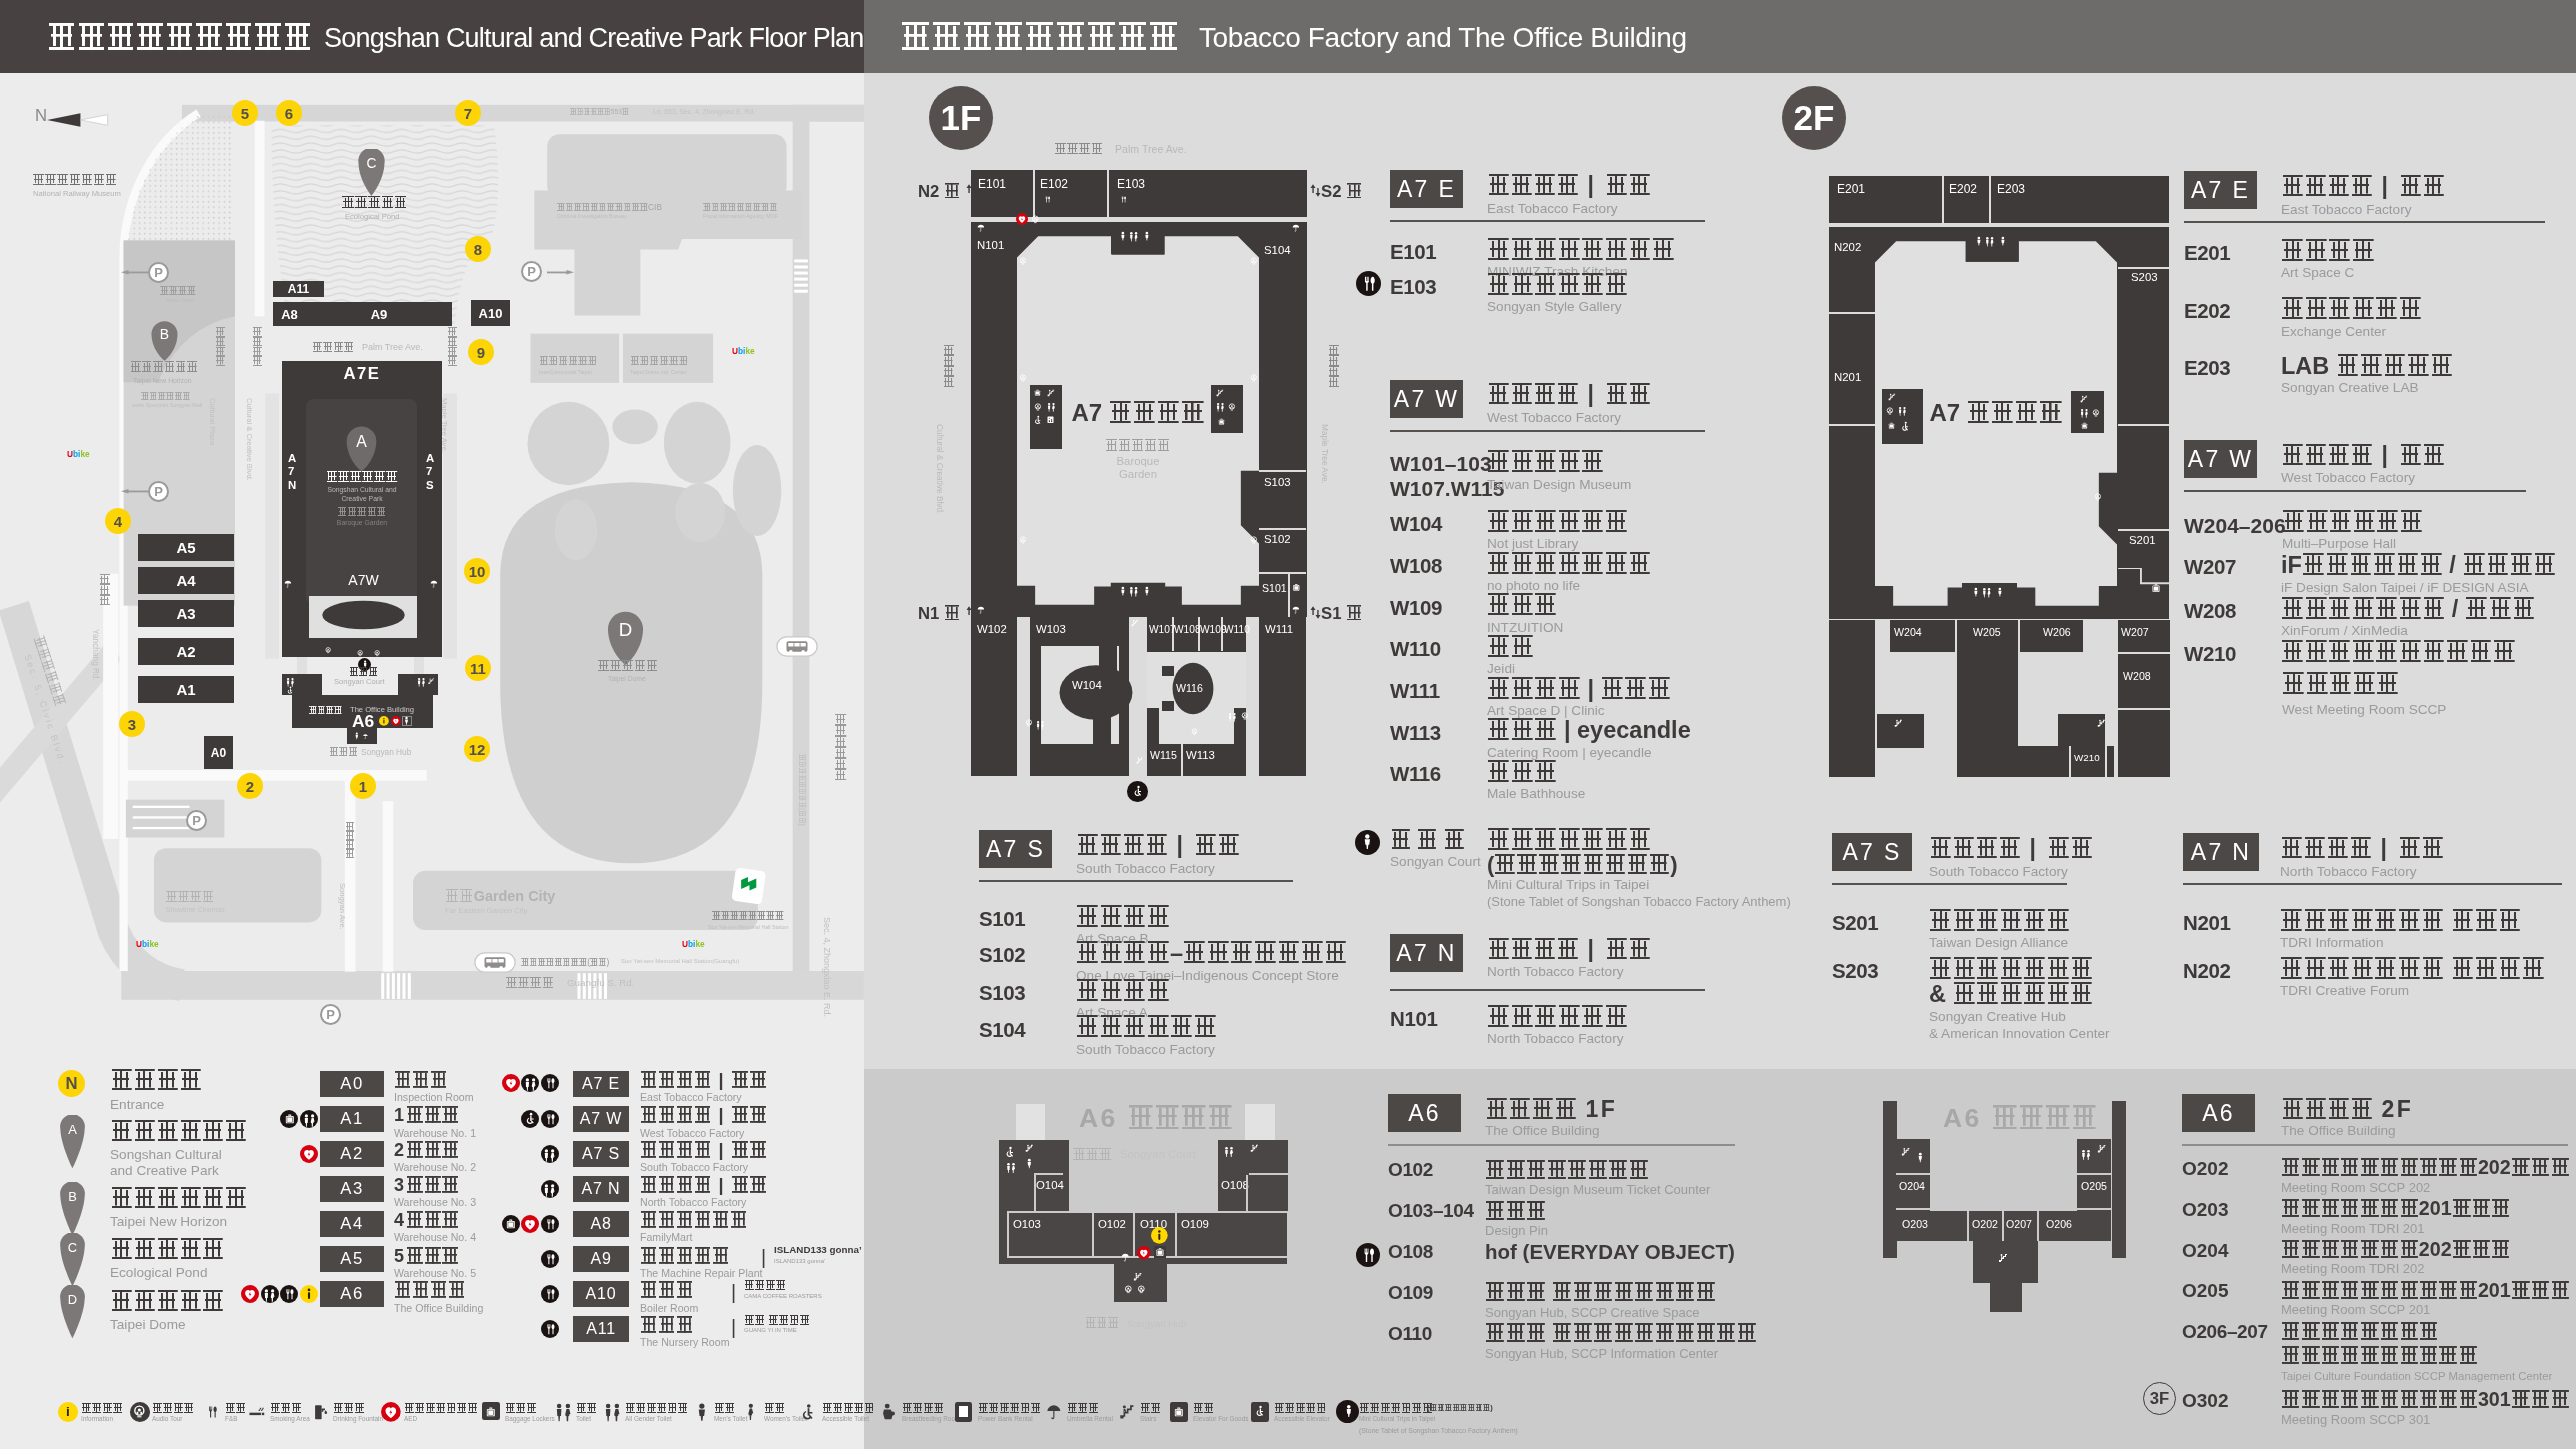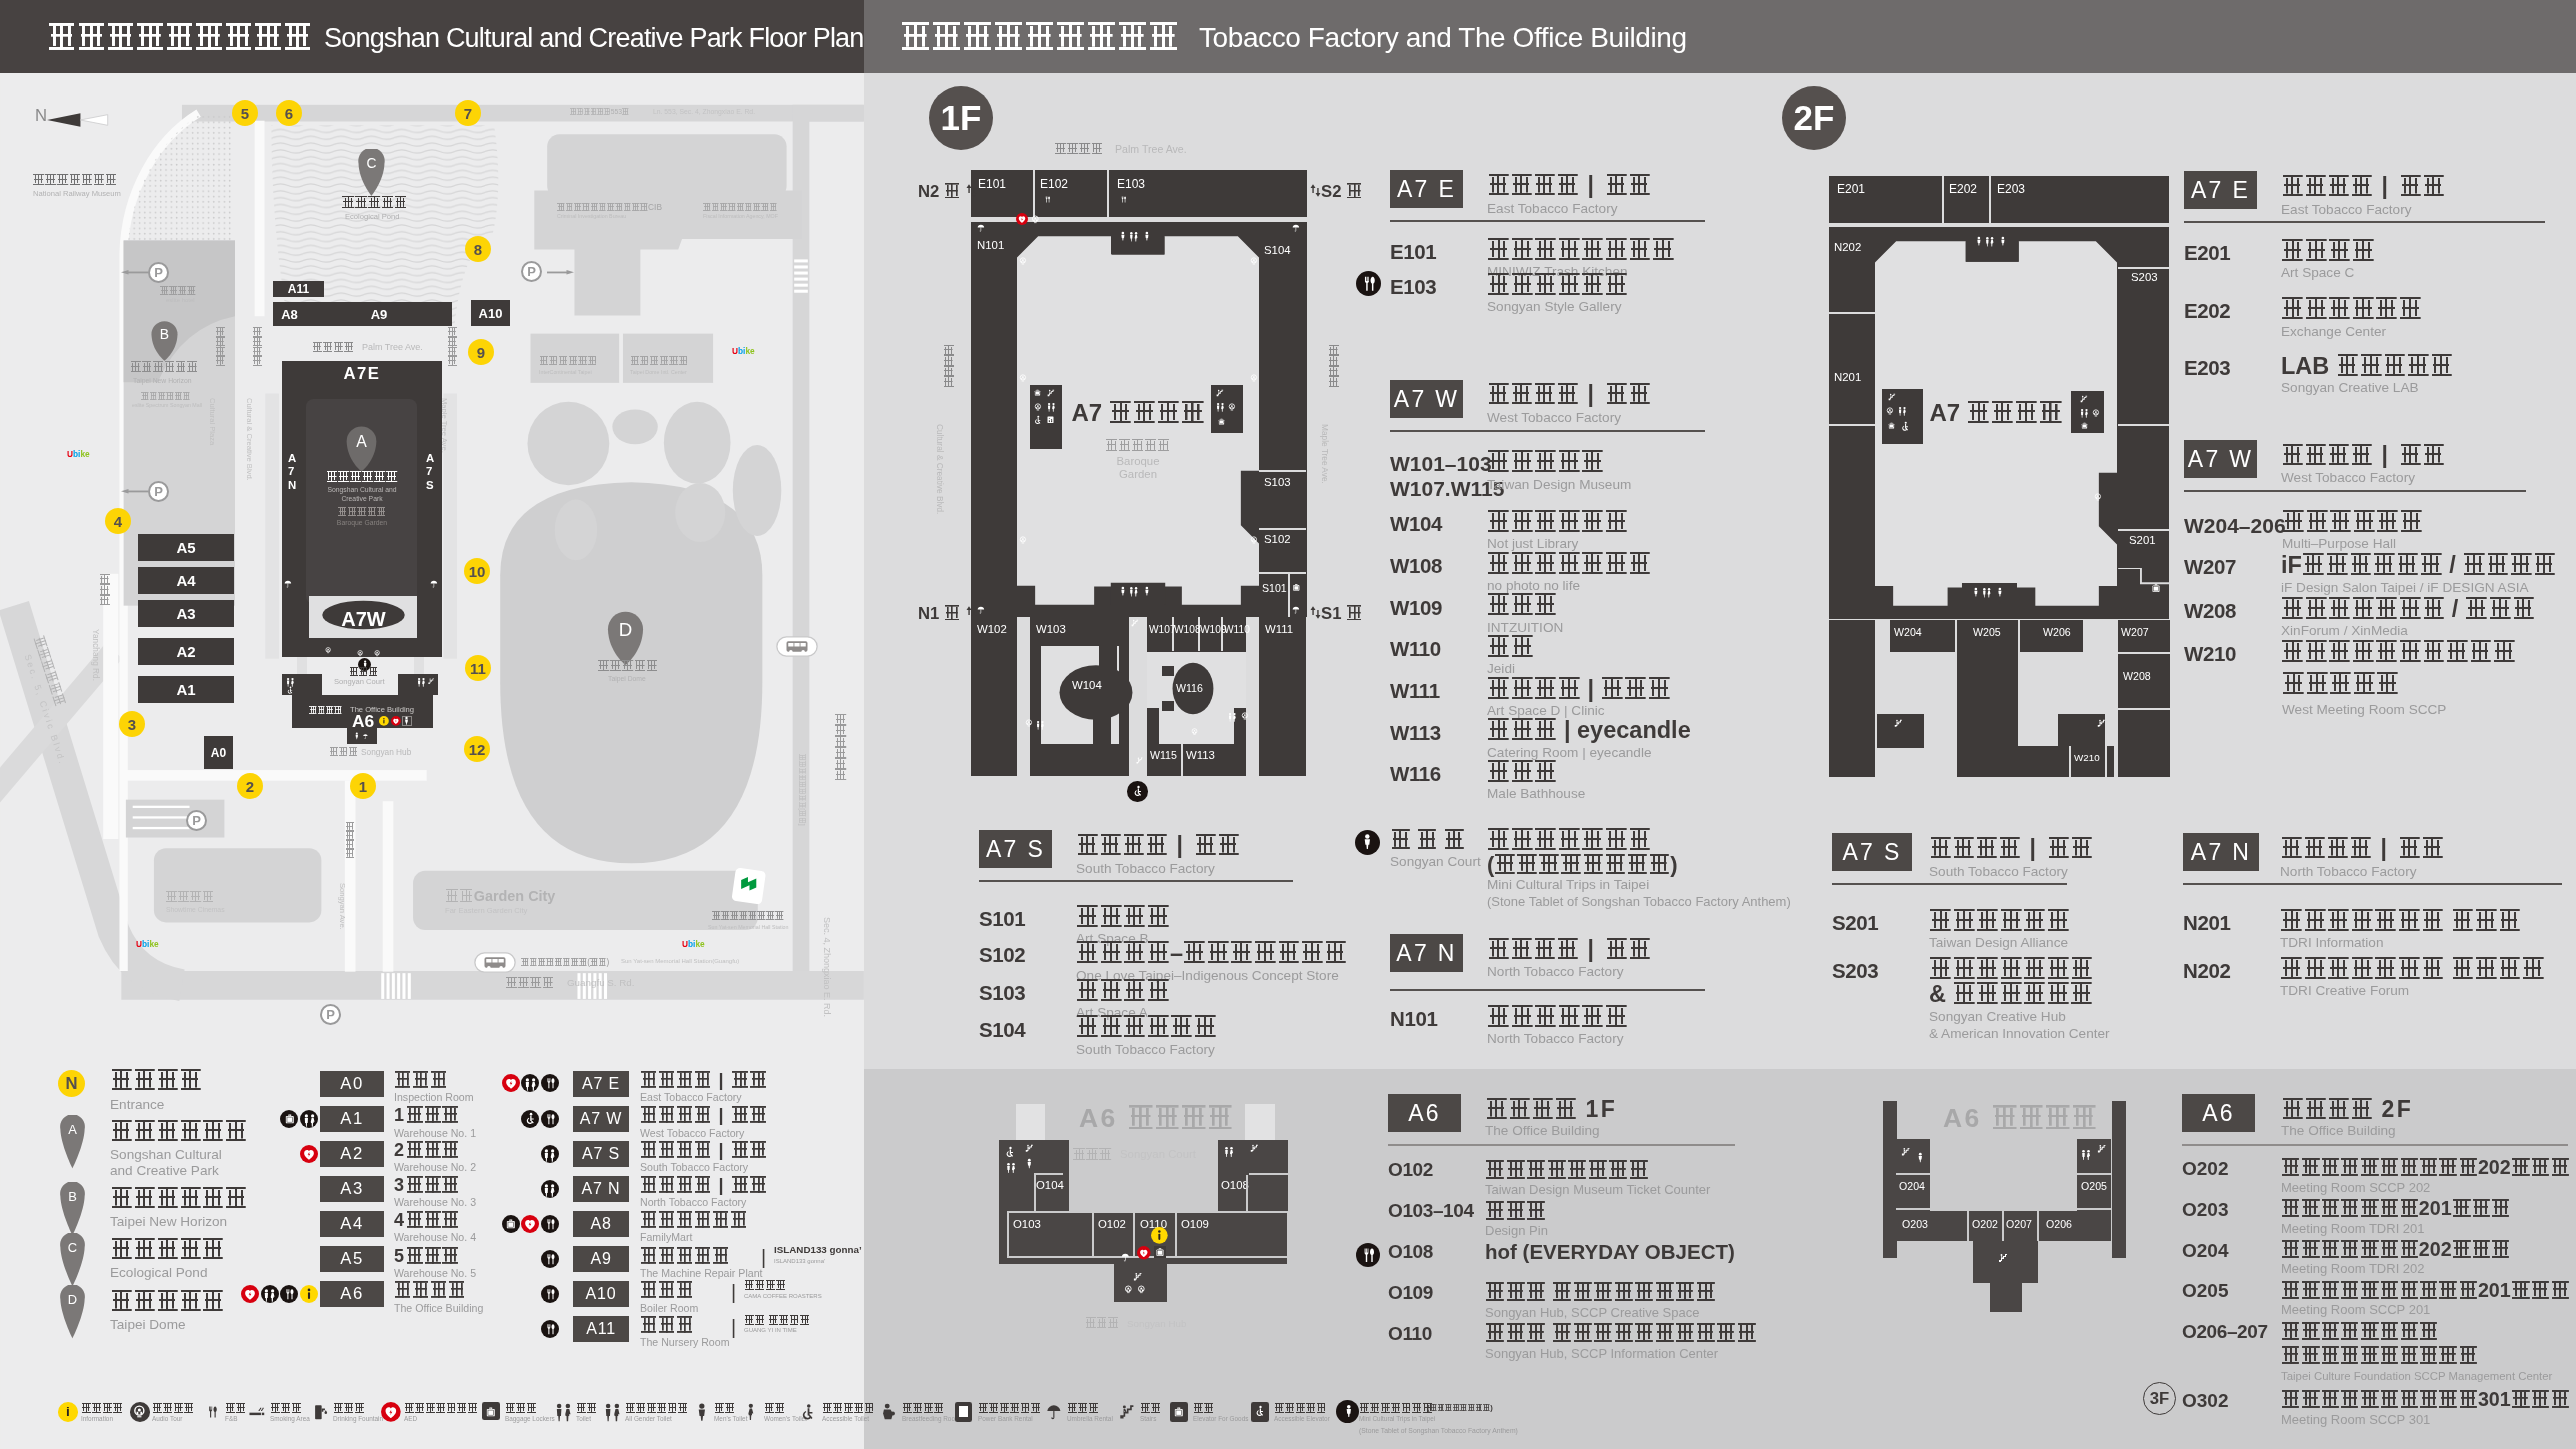--- a/index.html
+++ b/index.html
@@ -161,21 +161,21 @@
       </div>
     </div><div style="left:347px;top:883px;font-size:7.6px;color:#c0c0c1"><span class="rot">Songyan Ave.</span></div><div style="left:273px;top:281px;background:#3e3a39;color:#fff;display:flex;align-items:center;justify-content:center;font-weight:bold;width:51px;height:16px;font-size:12px">A11</div><div style="left:273px;top:302px;background:#3e3a39;color:#fff;display:flex;align-items:center;justify-content:center;font-weight:bold;width:33px;height:24px;font-size:13px">A8</div><div style="left:306px;top:302px;background:#3e3a39;color:#fff;display:flex;align-items:center;justify-content:center;font-weight:bold;width:146px;height:24px;font-size:13px">A9</div><div style="left:471px;top:300px;background:#3e3a39;color:#fff;display:flex;align-items:center;justify-content:center;font-weight:bold;width:39px;height:26px;font-size:13px">A10</div><div style="left:138px;top:534px;background:#3e3a39;color:#fff;display:flex;align-items:center;justify-content:center;font-weight:bold;width:96px;height:27px;font-size:15px">A5</div><div style="left:138px;top:567px;background:#3e3a39;color:#fff;display:flex;align-items:center;justify-content:center;font-weight:bold;width:96px;height:27px;font-size:15px">A4</div><div style="left:138px;top:600px;background:#3e3a39;color:#fff;display:flex;align-items:center;justify-content:center;font-weight:bold;width:96px;height:27px;font-size:15px">A3</div><div style="left:138px;top:638px;background:#3e3a39;color:#fff;display:flex;align-items:center;justify-content:center;font-weight:bold;width:96px;height:27px;font-size:15px">A2</div><div style="left:138px;top:676px;background:#3e3a39;color:#fff;display:flex;align-items:center;justify-content:center;font-weight:bold;width:96px;height:27px;font-size:15px">A1</div><div style="left:204px;top:736px;background:#3e3a39;color:#fff;display:flex;align-items:center;justify-content:center;font-weight:bold;width:29px;height:33px;font-size:12px">A0</div><div style="left:282px;top:361px;width:160px;height:296px;background:#3e3a39"></div><div style="left:306px;top:399px;width:111px;height:205px;background:#474343;border-radius:7.6px"></div><div style="left:282px;top:364px;width:160px;text-align:center;color:#fff;font-weight:bold;font-size:16.7px;letter-spacing:1.5px">A7E</div><svg style="left:345px;top:426px" width="33" height="47" viewBox="0 0 24 34">
       <path d="M12 33 C 12 33 1.5 25 1.2 11 A 10 10 0 1 1 22.8 11 C 22.5 25 12 33 12 33 Z" fill="#6e6b6a"></path>
       <text x="12" y="15" font-family="Liberation Sans" font-size="11.5" fill="#fff" text-anchor="middle">A</text>
     </svg><div style="left:282px;top:470px;width:160px;text-align:center;color:#fff;font-weight:bold;font-size:12px"><i></i><i></i><i></i><i></i><i></i><i></i></div><div style="left:282px;top:486px;width:160px;text-align:center;color:#b9b6b5;font-size:6.8px">Songshan Cultural and</div><div style="left:282px;top:495px;width:160px;text-align:center;color:#b9b6b5;font-size:6.8px">Creative Park</div><div style="left:282px;top:506px;width:160px;text-align:center;color:#96918f;font-size:9.8px"><i></i><i></i><i></i><i></i><i></i></div><div style="left:282px;top:519px;width:160px;text-align:center;color:#86817f;font-size:6.8px">Baroque Garden</div><div style="left:288px;top:452px;color:#fff;font-weight:bold;font-size:11.4px;width:11.4px;line-height:1.25">
       <div class="vt">A<br>7<br>N</div>
     </div><div style="left:426px;top:452px;color:#fff;font-weight:bold;font-size:11.4px;width:11.4px;line-height:1.25">
       <div class="vt">A<br>7<br>S</div>
     </div><div style="left:309px;top:596px;width:108px;height:42px;background:#e0e0e1"></div><svg style="left:321px;top:600px" width="85" height="30" viewBox="0 0 112 40">
       <ellipse cx="56" cy="20" rx="55" ry="19" fill="#3e3a39"></ellipse>
-    </svg><div style="left:321px;top:608px;width:85px;text-align:center;color:#fff;font-weight:bold;font-size:20px">A7W</div><svg style="left:283px;top:579px" width="9.8" height="9.8" viewBox="0 0 24 24">
+    </svg><div style="left:321px;top:572px;width:85px;text-align:center;color:#fff;font-weight:normal;font-size:14px">A7W</div><svg style="left:283px;top:579px" width="9.8" height="9.8" viewBox="0 0 24 24">
       <path d="M12 4a8 8 0 0 1 8 7H4a8 8 0 0 1 8-7z" fill="#fff"></path>
       <rect x="11.3" y="11" width="1.4" height="8" fill="#fff"></rect>
       <path d="M12.7 19a2 2 0 1 1-4 0h1.4a.8.8 0 0 0 1.2 0z" fill="#fff"></path>
     </svg><svg style="left:429px;top:579px" width="9.8" height="9.8" viewBox="0 0 24 24">
       <path d="M12 4a8 8 0 0 1 8 7H4a8 8 0 0 1 8-7z" fill="#fff"></path>
       <rect x="11.3" y="11" width="1.4" height="8" fill="#fff"></rect>
       <path d="M12.7 19a2 2 0 1 1-4 0h1.4a.8.8 0 0 0 1.2 0z" fill="#fff"></path>
     </svg><svg style="left:324px;top:646px" width="8.3" height="8.3" viewBox="0 0 24 24">
       <circle cx="12" cy="11" r="6.5" fill="none" stroke="#fff" stroke-width="2"></circle>
       <circle cx="12" cy="10" r="2.2" fill="#fff"></circle>

